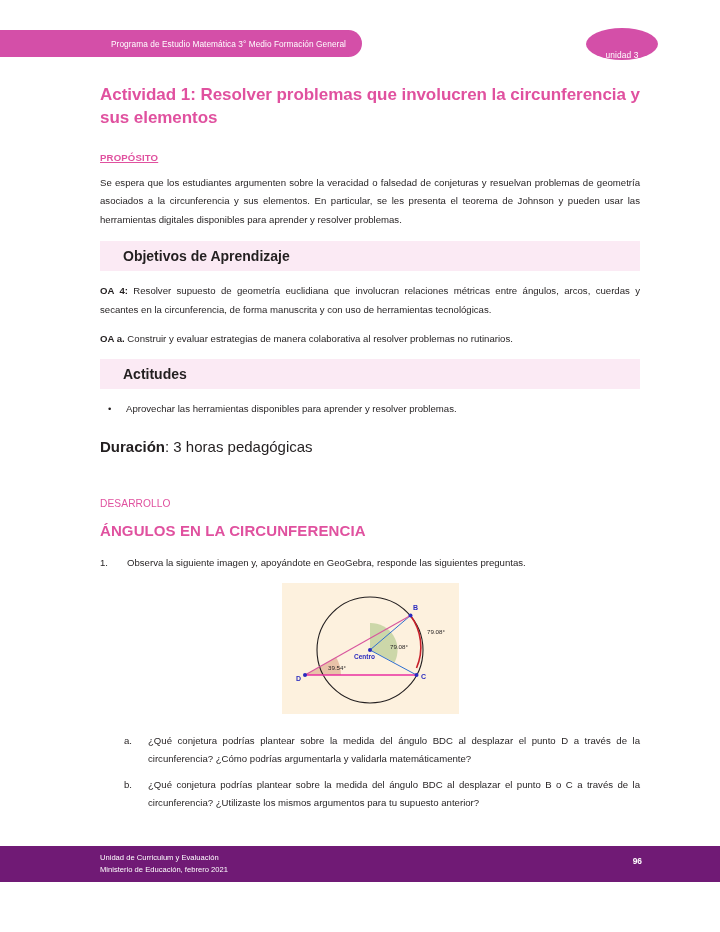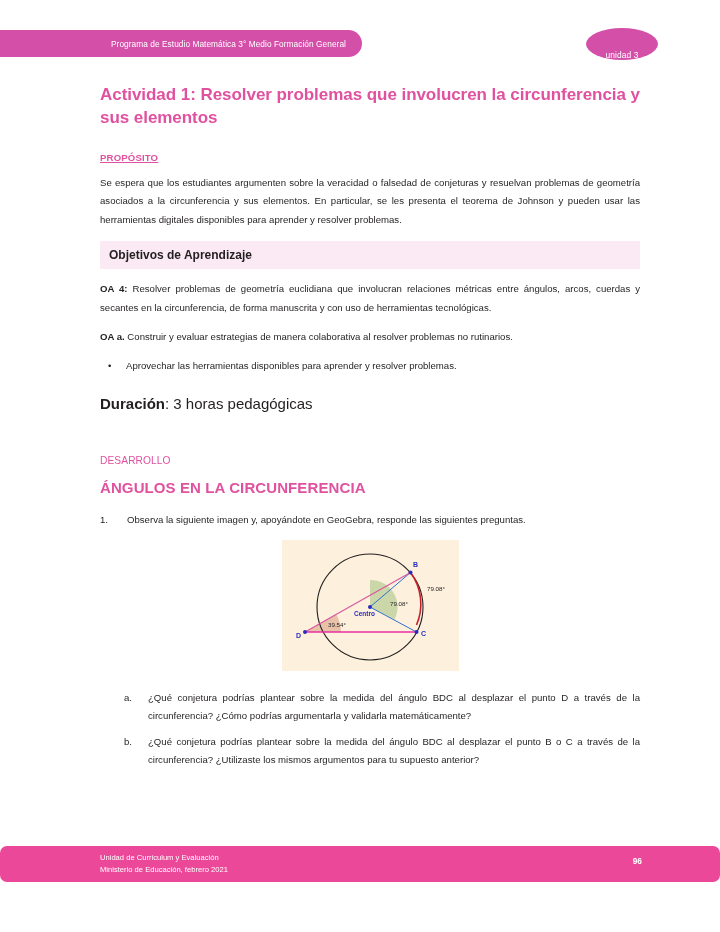--- a/index.html
+++ b/index.html
@@ -95,24 +95,24 @@
     font-size: 9.6px;
     line-height: 1.92;
     margin: 0 0 12px 0;
     text-align: justify;
     color: #231f20;
   }
   p.body-text:last-child { margin-bottom: 0; }
 
   .band-heading {
     background: #fbeaf4;
-    font-size: 12px;
+    font-size: 14px;
     font-weight: bold;
     color: #231f20;
-    padding: 7px 9px 7px 9px;
+    padding: 7px 9px 7px 23px;
     margin: 0 0 11px 0;
     box-sizing: border-box;
     width: 540px;
   }
 
   .oa-block { margin: 0 0 11px 0; }
 
   .bullet-row {
     display: flex;
     margin: 0 0 14px 0;
@@ -207,22 +207,21 @@
     text-align: justify;
   }
 
   
   .footer {
     position: absolute;
     left: 0;
     bottom: 50px;
     width: 720px;
     height: 36px;
-    background: #ec4899;
-    border-radius: 7px;
+    background: #701a75;
   }
   .footer-left {
     position: absolute;
     left: 100px;
     top: 6px;
     color: #ffffff;
     font-size: 7.6px;
     line-height: 1.55;
   }
   .footer-page {
@@ -251,28 +250,29 @@
 <div class="content">
 
   <h1 class="activity-title">Actividad 1: Resolver problemas que involucren la circunferencia y sus elementos</h1>
 
   <div class="section-label">PROPÓSITO</div>
   <p class="body-text">Se espera que los estudiantes argumenten sobre la veracidad o falsedad de conjeturas y resuelvan problemas de geometría asociados a la circunferencia y sus elementos. En particular, se les presenta el teorema de Johnson y pueden usar las herramientas digitales disponibles para aprender y resolver problemas.</p>
 
   <div class="band-heading">Objetivos de Aprendizaje</div>
 
   <div class="oa-block">
-    <p class="body-text"><span class="bold">OA 4:</span><span> Resolver problemas de geometría euclidiana que involucran relaciones métricas entre ángulos, arcos, cuerdas y secantes en la circunferencia, de forma manuscrita y con uso de herramientas tecnológicas.</span></p>
+    <p class="body-text"><span class="bold">OA 4:</span><span> Resolver supuesto de geometría euclidiana que involucran relaciones métricas entre ángulos, arcos, cuerdas y secantes en la circunferencia, de forma manuscrita y con uso de herramientas tecnológicas.</span></p>
   </div>
 
   <div class="oa-block">
     <p class="body-text"><span class="bold">OA a.</span><span> Construir y evaluar estrategias de manera colaborativa al resolver problemas no rutinarios.</span></p>
   </div>
 
 
+  <div class="band-heading">Actitudes</div>
 
   <div class="bullet-row">
     <span class="bullet-dot">•</span>
     <span class="bullet-text">Aprovechar las herramientas disponibles para aprender y resolver problemas.</span>
   </div>
 
   <div class="duration-line"><span class="bold">Duración</span><span>: 3 horas pedagógicas</span></div>
 
   <div class="desarrollo-gap"></div>
 

